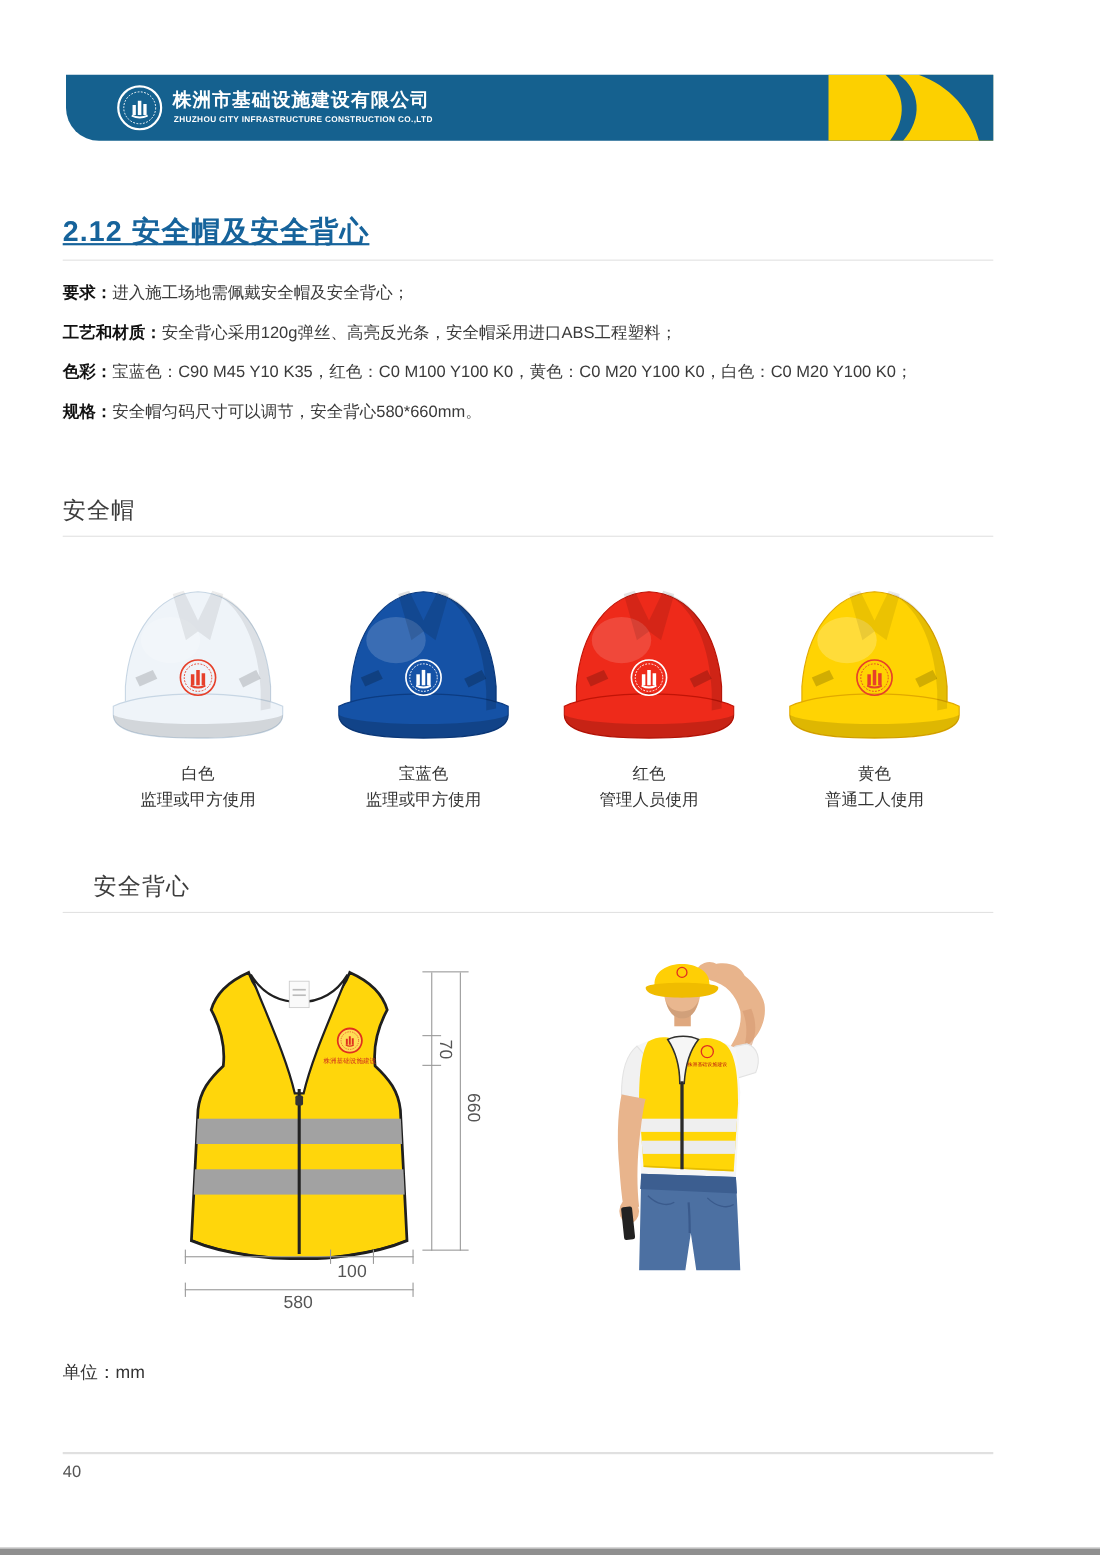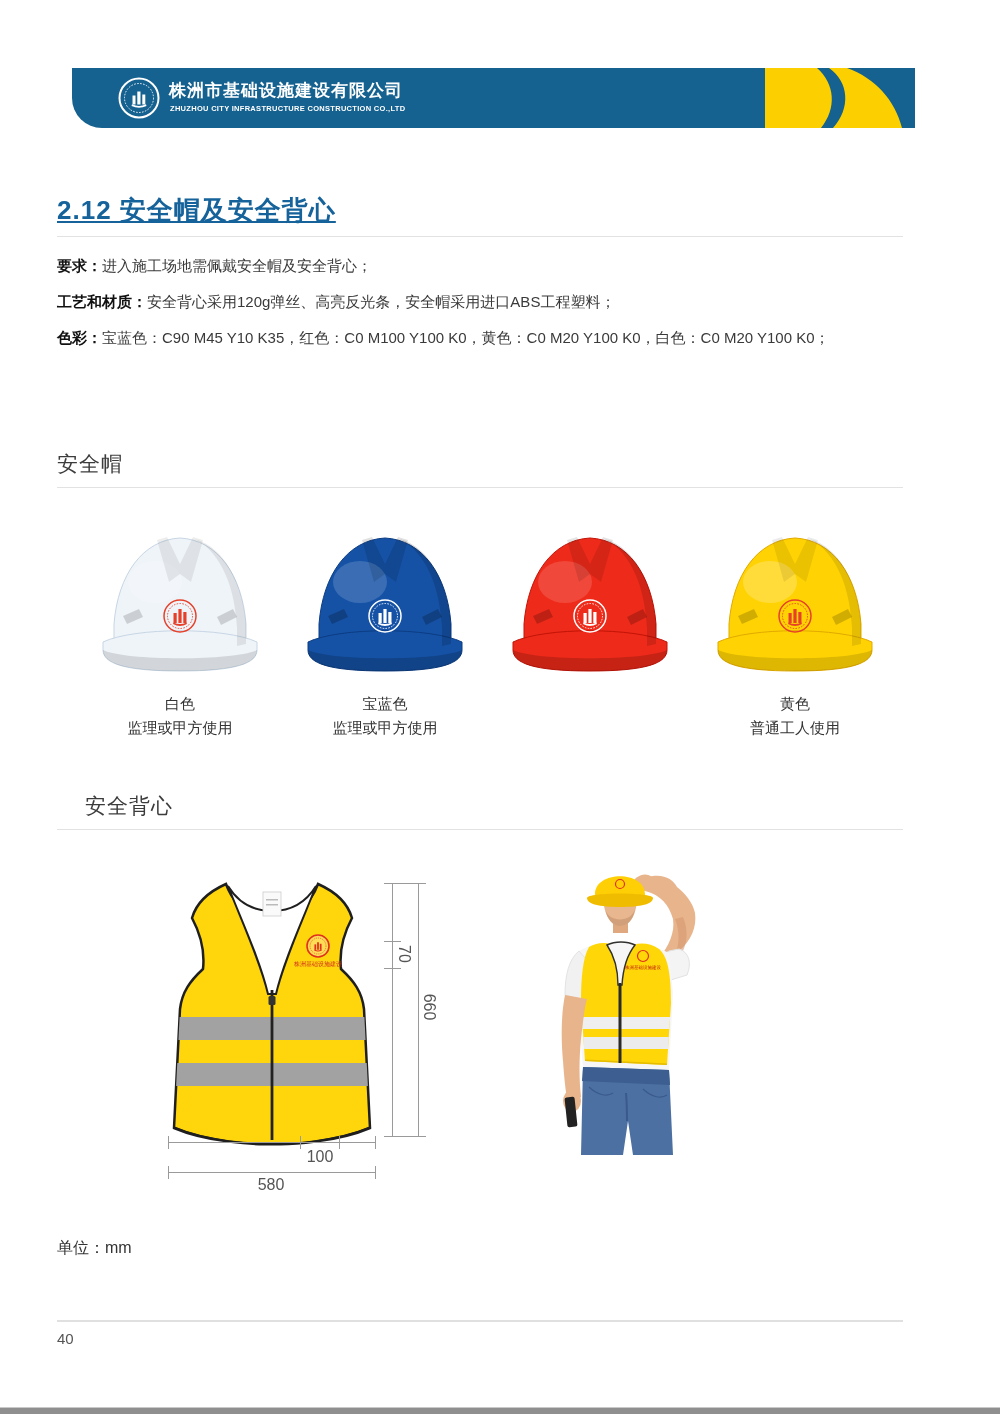--- a/index.html
+++ b/index.html
@@ -1,20 +1,20 @@
 <!DOCTYPE html>
 <html><head>
 <meta charset="utf-8">
 <style>
   * { margin:0; padding:0; box-sizing:border-box; }
   body { background:#ffffff; font-family:"Liberation Sans","DejaVu Sans",sans-serif; }
   .page { position:relative; width:1000px; height:1414px; margin:0 auto; background:#fff; overflow:hidden; }
 
   
-  .banner { position:absolute; left:72px; top:68px; width:843px; height:60px;
+  .banner { position:absolute; left:60px; top:68px; width:843px; height:60px;
             background:#15618F; border-bottom-left-radius:30px;text-align:right; }
   .banner-logo { position:absolute; left:46px; top:9px; width:42px; height:42px; }
   .co-zh { position:absolute; left:97px; top:11px; color:#fff; font-weight:bold;
            font-size:17px; letter-spacing:1px; white-space:nowrap; }
   .co-en { position:absolute; left:98px; top:36px; color:#fff; font-weight:bold;
            font-size:7.5px; letter-spacing:0.3px; white-space:nowrap; }
   .banner-deco { position:absolute; right:0; top:0; width:150px; height:60px; }
 
   
   .sec-title { position:absolute; left:57px; top:193px; font-size:26px; font-weight:bold;
@@ -71,20 +71,23 @@
   <div class="rule" style="left:57px; top:236px; width:846px;"></div>
 
   <div class="spec-row" style="top:257px;">
     <b>要求：</b><span>进入施工场地需佩戴安全帽及安全背心；</span>
   </div>
   <div class="spec-row" style="top:293px;">
     <b>工艺和材质：</b><span>安全背心采用120g弹丝、高亮反光条，安全帽采用进口ABS工程塑料；</span>
   </div>
   <div class="spec-row" style="top:329px;">
     <b>色彩：</b><span>宝蓝色：C90  M45 Y10 K35，红色：C0 M100 Y100 K0，黄色：C0 M20 Y100 K0，白色：C0 M20 Y100 K0；</span>
+  </div>
+  <div class="spec-row" style="top:365px;">
+    <b>规格：</b><span>安全帽匀码尺寸可以调节，安全背心580*660mm。</span>
   </div>
 
   <div class="sub-heading" style="top:450px;">安全帽</div>
   <div class="rule" style="left:57px; top:487px; width:846px;"></div>
 
   <div class="helmet-fig" style="left:85px;">
     <svg width="190" height="150" viewBox="0 0 190 150">
       <g stroke-width="1" stroke="#C7D6E4">
         <g fill="#EFF4F9">
           <path d="M95,8 C58,10 33,44 29,94 L29,114 C56,126 134,126 161,114 L161,94 C157,44 132,10 95,8 Z"></path>
@@ -163,20 +166,24 @@
         <circle r="16" fill="none" stroke-width="1.5" stroke="#FFFFFF"></circle>
         <circle r="12.5" fill="none" stroke-width="0.9" stroke-dasharray="1.6 1.3" stroke="#FFFFFF"></circle>
         <g fill="#FFFFFF">
           <path d="M-6.5,-3 h3.2 v10 h-3.2 Z"></path>
             <path d="M-1.6,-7 h3.2 v14 h-3.2 Z"></path>
             <path d="M3.3,-4 h3.2 v11 h-3.2 Z"></path>
           <path d="M-7,8 Q0,12 7,8 L6.4,6.4 Q0,9.6 -6.4,6.4 Z"></path>
         </g>
       </g>
     </svg>
+    <div class="helmet-label">
+      <div>红色</div>
+      <div>管理人员使用</div>
+    </div>
   </div>
 
   <div class="helmet-fig" style="left:700px;">
     <svg width="190" height="150" viewBox="0 0 190 150">
       <g stroke-width="1" stroke="#E1A900">
         <g fill="#FFD303">
           <path d="M95,8 C58,10 33,44 29,94 L29,114 C56,126 134,126 161,114 L161,94 C157,44 132,10 95,8 Z"></path>
           <path d="M18,112 C50,97 140,97 172,112 L172,120 C172,133 152,141 95,141 C38,141 18,133 18,120 Z"></path>
         </g>
       </g>

